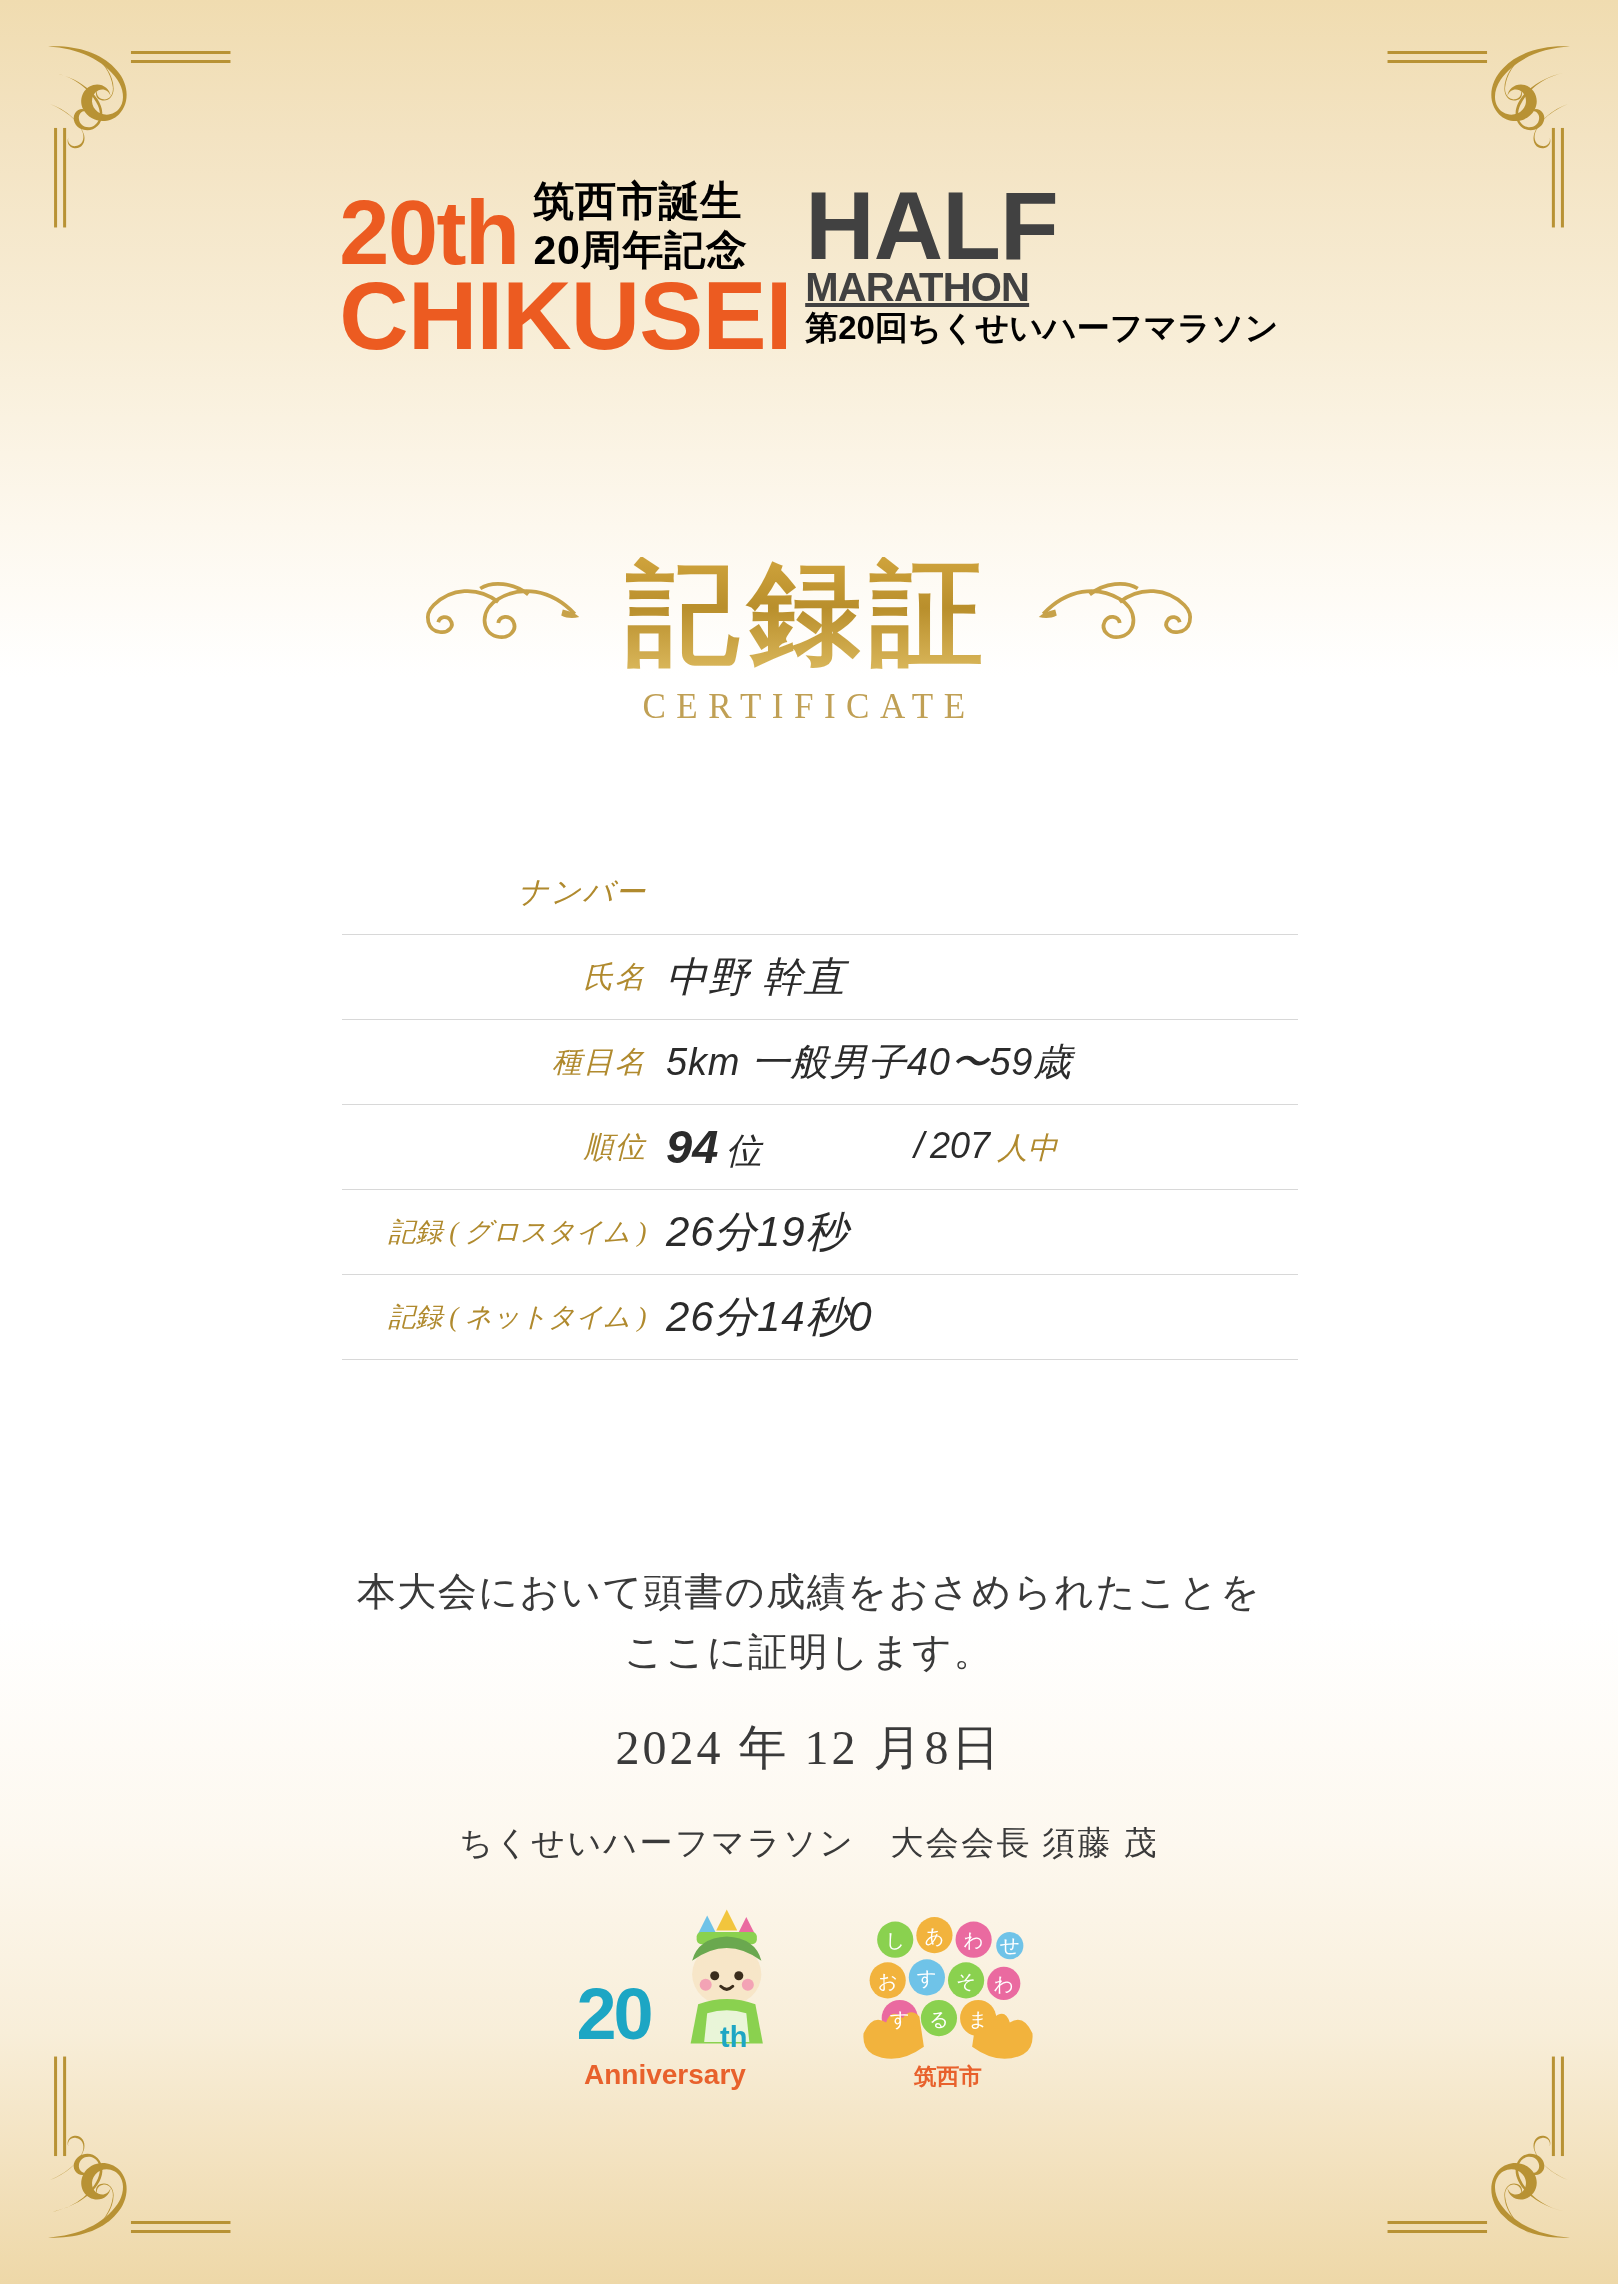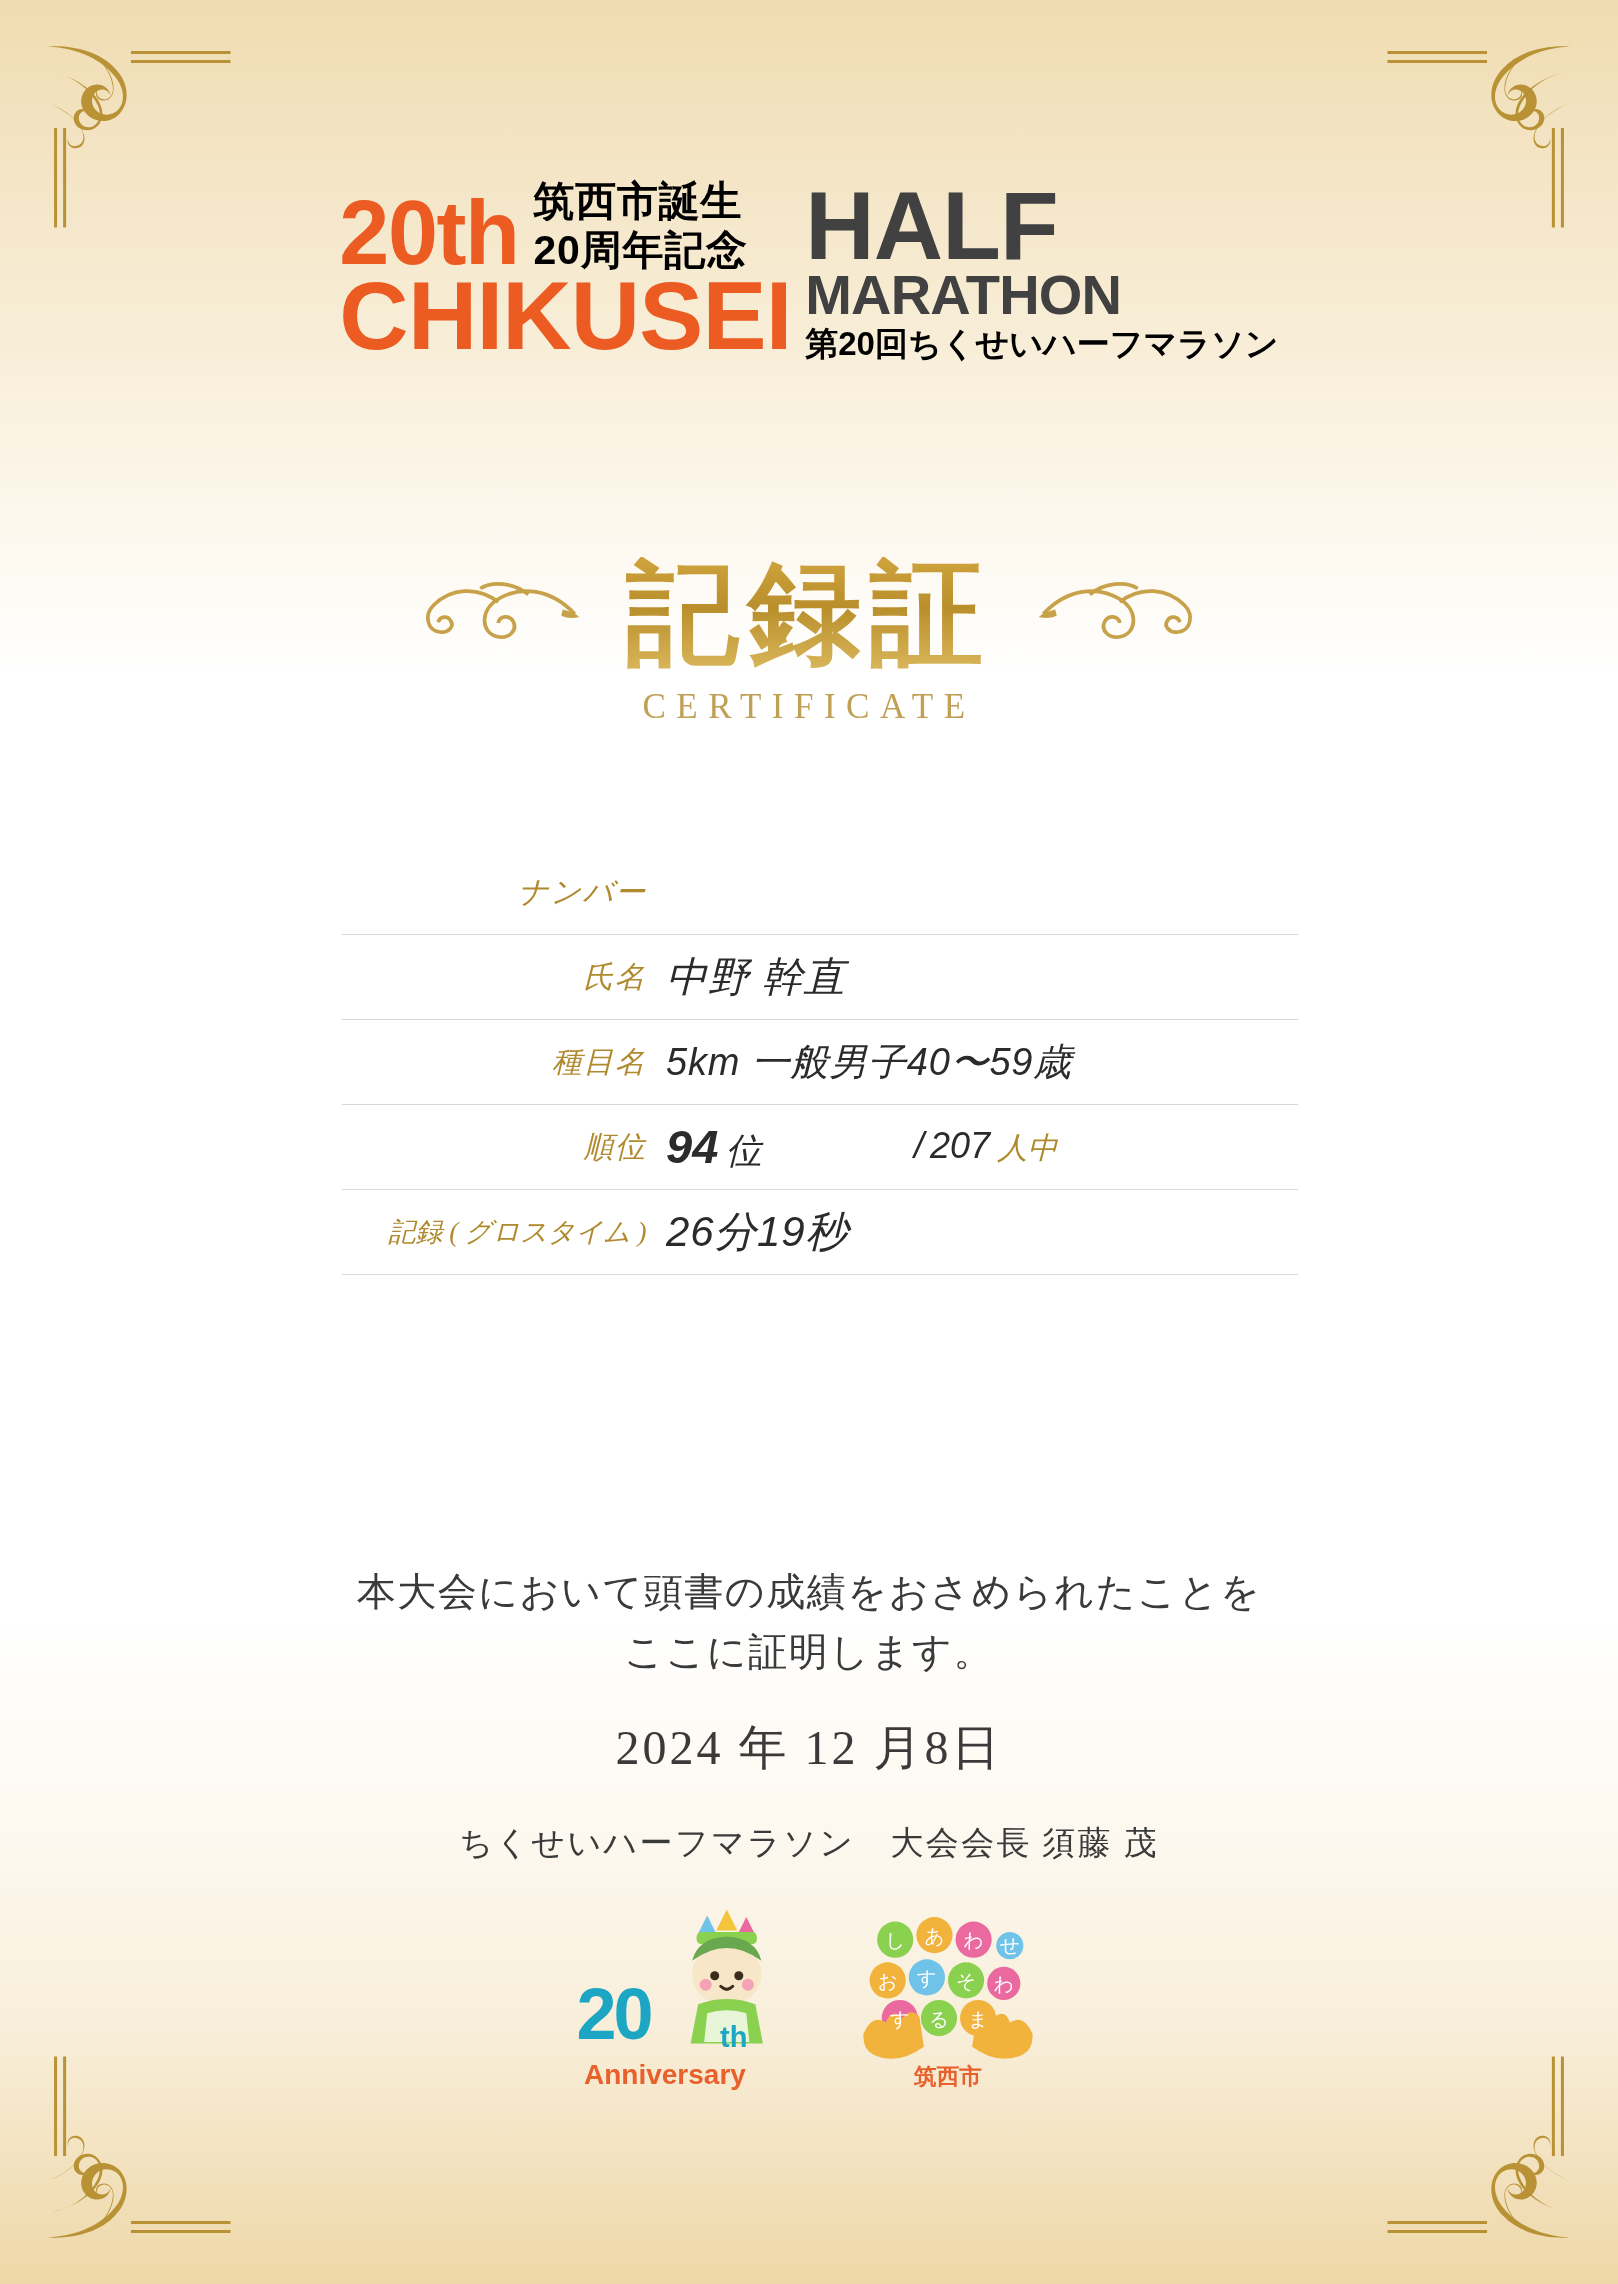--- a/index.html
+++ b/index.html
@@ -103,25 +103,26 @@
   }
   .half {
     color: #414141;
     font-size: 96px;
     font-weight: bold;
     line-height: 0.92;
     letter-spacing: -0.8px;
   }
   .marathon {
     color: #414141;
-    font-size: 56px;
+    font-size: 40px;
     font-weight: bold;
     line-height: 1.0;
     letter-spacing: -0.8px;
     margin-top: -3px;
+    text-decoration: underline;
   }
   .jp-sub {
     color: #000000;
     font-size: 33px;
     font-weight: bold;
     line-height: 1.1;
     margin-top: 3px;
     letter-spacing: 0px;
   }
 
@@ -468,20 +469,24 @@
       <div class="total">
         <span class="of">/</span><span>207</span><span class="ninchu">人中</span>
       </div>
     </div>
 
     <div class="row">
       <div class="label tight">記録 ( グロスタイム )</div>
       <div class="value bold-time">26分19秒</div>
     </div>
 
+    <div class="row">
+      <div class="label tight">記録 ( ネットタイム )</div>
+      <div class="value bold-time">26分14秒0</div>
+    </div>
 
   </div>
 
   <div class="statement">
     <div>本大会において頭書の成績をおさめられたことを</div>
     <div>ここに証明します。</div>
   </div>
 
   <div class="date">2024 年 12 月8日</div>
   <div class="signature">ちくせいハーフマラソン　大会会長 須藤 茂</div>

